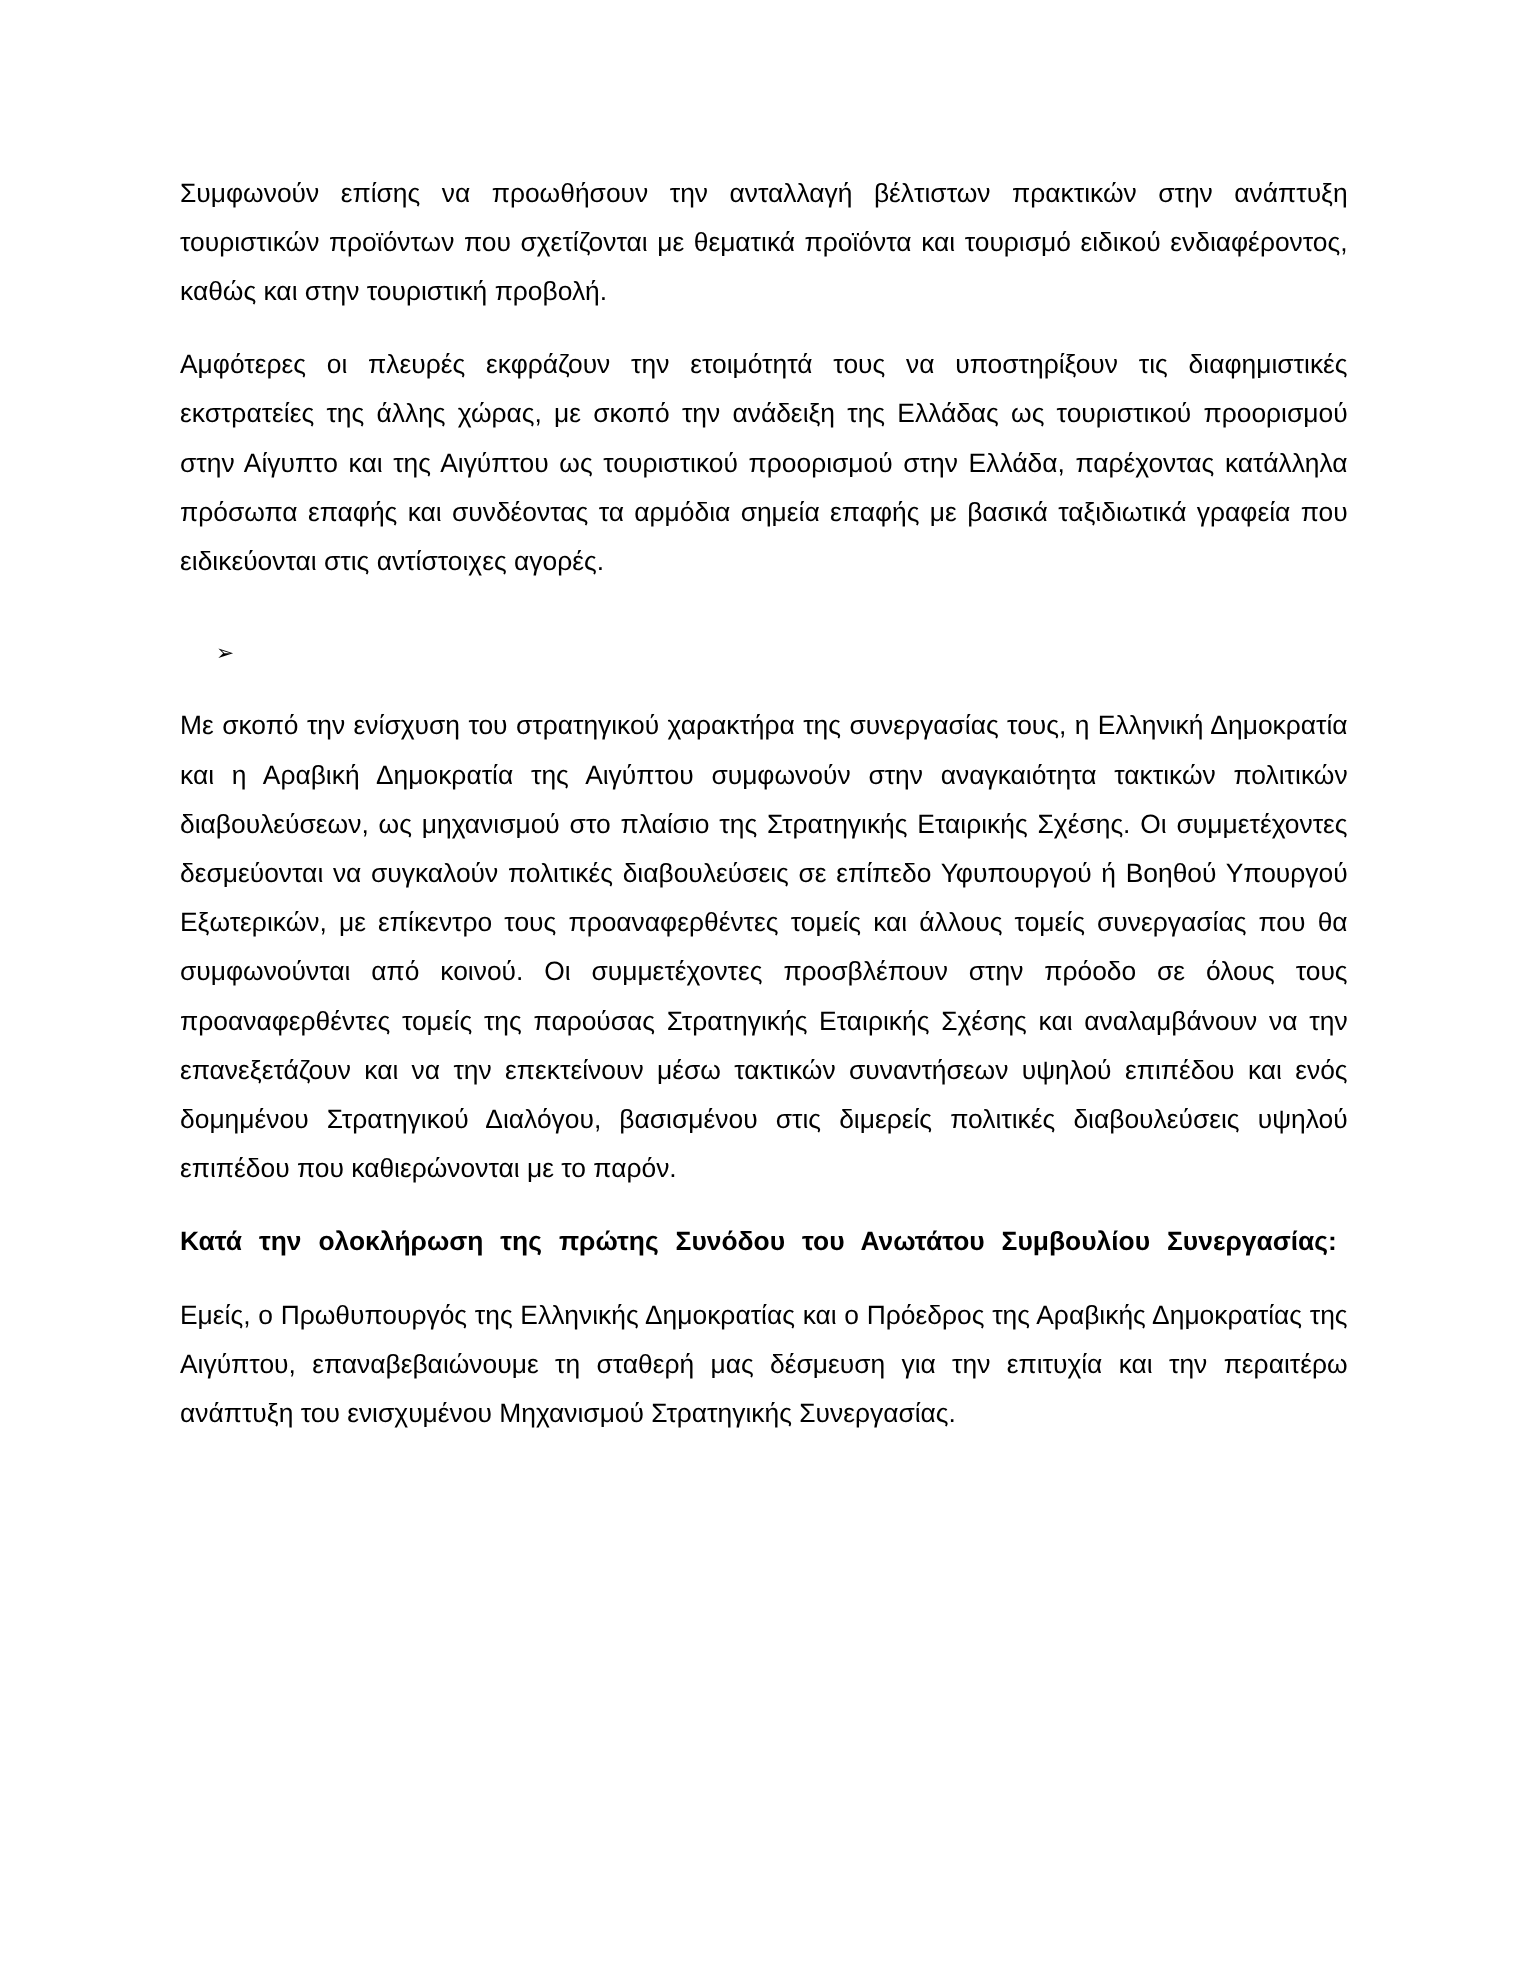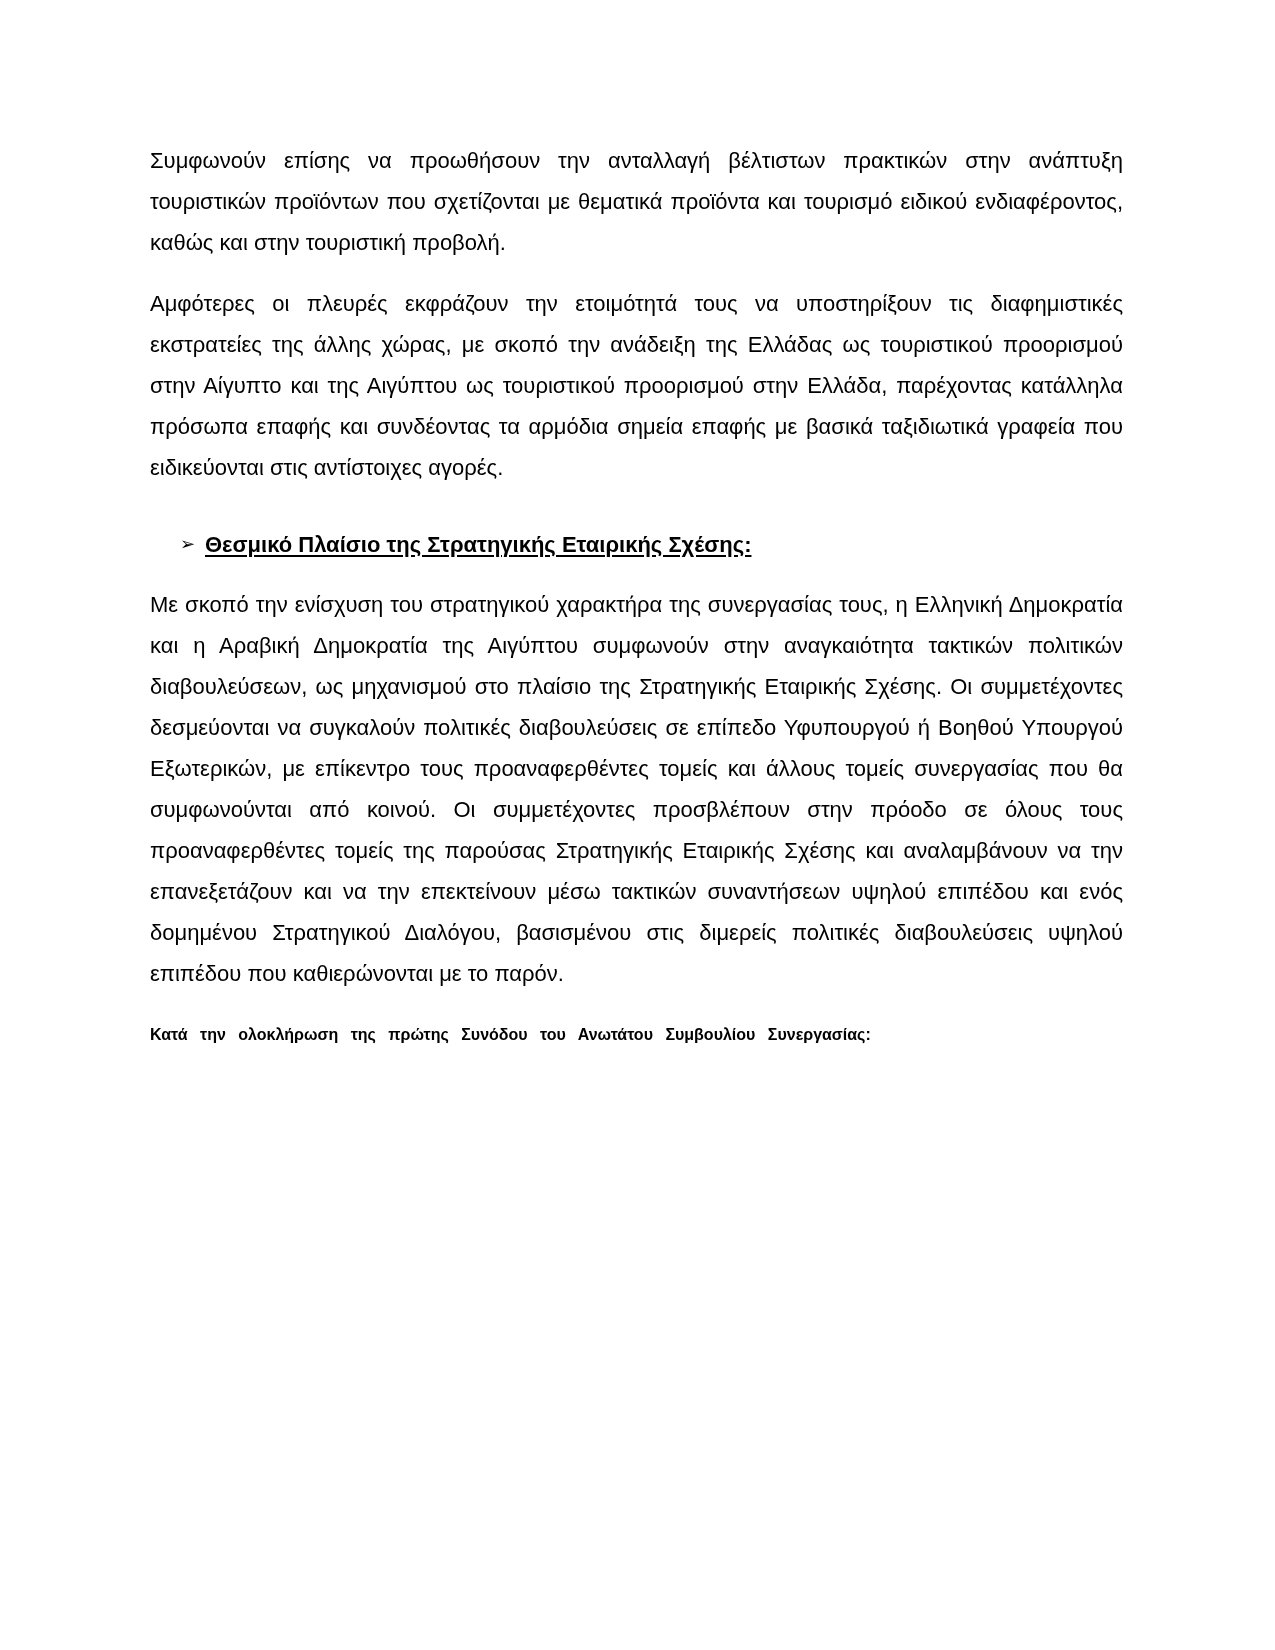--- a/index.html
+++ b/index.html
@@ -39,41 +39,41 @@
       width: 25px;
       font-size: 18px;
       line-height: 41px;
     }
     .section-heading .title {
       font-weight: bold;
       text-decoration: underline;
       text-underline-offset: 3px;
     }
     .bold-heading {
-      font-size: 16px;
+      font-size: 22px;
       line-height: 41px;
       font-weight: bold;
       text-align: justify;
       text-align-last: left;
       margin: 0 0 20px 0;
       word-spacing: 8px;
     }
     .p1 { }
     .p2 { margin-bottom: 36px; }
     .p3 { }
   </style>
 </head>
 <body>
 
 <div class="page">
   <p class="para p1">Συμφωνούν επίσης να προωθήσουν την ανταλλαγή βέλτιστων πρακτικών στην ανάπτυξη τουριστικών προϊόντων που σχετίζονται με θεματικά προϊόντα και τουρισμό ειδικού ενδιαφέροντος, καθώς και στην τουριστική προβολή.</p>
   <p class="para p2">Αμφότερες οι πλευρές εκφράζουν την ετοιμότητά τους να υποστηρίξουν τις διαφημιστικές εκστρατείες της άλλης χώρας, με σκοπό την ανάδειξη της Ελλάδας ως τουριστικού προορισμού στην Αίγυπτο και της Αιγύπτου ως τουριστικού προορισμού στην Ελλάδα, παρέχοντας κατάλληλα πρόσωπα επαφής και συνδέοντας τα αρμόδια σημεία επαφής με βασικά ταξιδιωτικά γραφεία που ειδικεύονται στις αντίστοιχες αγορές.</p>
 
   <div class="section-heading">
     <span class="arrow">➢</span>
-    <span class="title">Θεσμικό Πλαίσιο της Στρατηγικής Εταιρικής Σχέσης:</span>
   </div>
 
   <p class="para p3">Με σκοπό την ενίσχυση του στρατηγικού χαρακτήρα της συνεργασίας τους, η Ελληνική Δημοκρατία και η Αραβική Δημοκρατία της Αιγύπτου συμφωνούν στην αναγκαιότητα τακτικών πολιτικών διαβουλεύσεων, ως μηχανισμού στο πλαίσιο της Στρατηγικής Εταιρικής Σχέσης. Οι συμμετέχοντες δεσμεύονται να συγκαλούν πολιτικές διαβουλεύσεις σε επίπεδο Υφυπουργού ή Βοηθού Υπουργού Εξωτερικών, με επίκεντρο τους προαναφερθέντες τομείς και άλλους τομείς συνεργασίας που θα συμφωνούνται από κοινού. Οι συμμετέχοντες προσβλέπουν στην πρόοδο σε όλους τους προαναφερθέντες τομείς της παρούσας Στρατηγικής Εταιρικής Σχέσης και αναλαμβάνουν να την επανεξετάζουν και να την επεκτείνουν μέσω τακτικών συναντήσεων υψηλού επιπέδου και ενός δομημένου Στρατηγικού Διαλόγου, βασισμένου στις διμερείς πολιτικές διαβουλεύσεις υψηλού επιπέδου που καθιερώνονται με το παρόν.</p>
 
   <p class="bold-heading">Κατά την ολοκλήρωση της πρώτης Συνόδου του Ανωτάτου Συμβουλίου Συνεργασίας:</p>
 
+  <p class="para p4">Εμείς, ο Πρωθυπουργός της Ελληνικής Δημοκρατίας και ο Πρόεδρος της Αραβικής Δημοκρατίας της Αιγύπτου, επαναβεβαιώνουμε τη σταθερή μας δέσμευση για την επιτυχία και την περαιτέρω ανάπτυξη του ενισχυμένου Μηχανισμού Στρατηγικής Συνεργασίας.</p>
 </div>
 
 </body></html>

